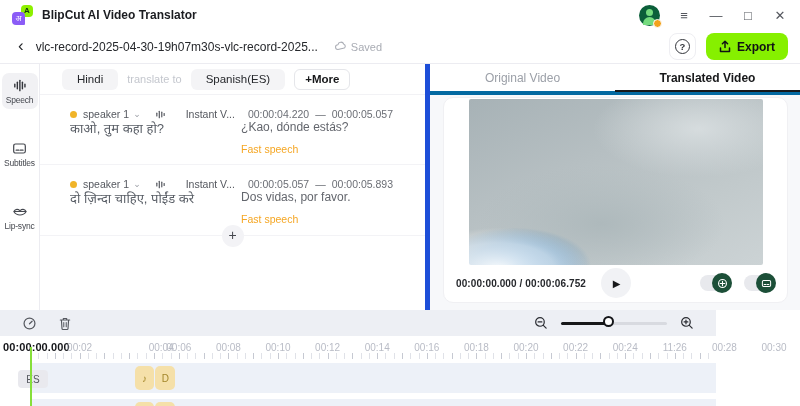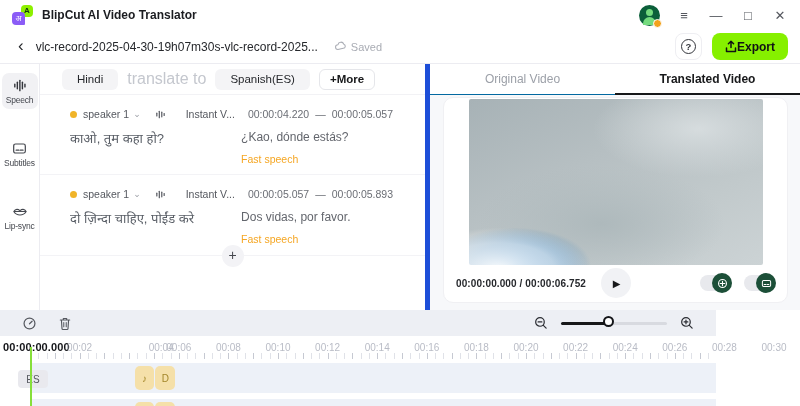--- a/index.html
+++ b/index.html
@@ -20,54 +20,54 @@
   .winbtn{color:#55585f;font-size:13px;line-height:1;width:16px;text-align:center}
 
   
   .header{height:34px;display:flex;align-items:center;padding:0 12px;border-bottom:1px solid #ececf1;background:#fff}
   .back-btn{font-size:17px;color:#26282c;margin:0 12px 2px 6px;line-height:1}
   .filename{font-size:12px;color:#26282c}
   .saved{display:flex;align-items:center;gap:4px;margin-left:16px;color:#a9acb4;font-size:11px}
   .hdr-right{margin-left:auto;display:flex;align-items:center;gap:10px}
   .help-btn{width:27px;height:27px;border:1px solid #eeeef2;border-radius:8px;display:flex;align-items:center;justify-content:center}
   .help-glyph{width:15px;height:15px;border:1.3px solid #33353b;border-radius:50%;font-size:9.5px;font-weight:700;color:#33353b;display:flex;align-items:center;justify-content:center}
-  .export-btn{height:27px;padding:0 13px;background:#86F000;border-radius:8px;display:flex;align-items:center;font-size:12px;font-weight:700;color:#101214}
+  .export-btn{height:27px;padding:0 13px;background:#86F000;border-radius:8px;display:flex;align-items:center;gap:6px;font-size:12px;font-weight:700;color:#101214}
 
   
   .workspace{display:flex;height:246px;position:relative;background:#fff}
   .sidebar{width:40px;border-right:1px solid #ececf1;display:flex;flex-direction:column;align-items:center;padding-top:9px;gap:27px}
   .side-item{width:36px;padding:5px 0 4px;border-radius:7px;display:flex;flex-direction:column;align-items:center;gap:2px;color:#45484f}
   .side-item.active{background:#f1f1f4}
   .side-label{font-size:8.5px;color:#45484f;letter-spacing:-.2px}
 
   .editor{width:390px;border-right:5px solid #1d4ed8;display:flex;flex-direction:column;background:#fff}
   .langbar{height:31px;border-bottom:1px solid #f2f2f5;display:flex;align-items:center;gap:9px;padding-left:22px}
   .lang-pill{background:#f4f4f6;border-radius:6px;height:21px;padding:0 15px;font-size:11.5px;color:#26282c;display:flex;align-items:center}
-  .lang-connector{color:#c4c7ce;font-size:16px}
+  .lang-connector{color:#c4c7ce;font-size:11px}
   .more-btn{border:1px solid #e5e6ea;border-radius:6px;height:21px;padding:0 10px;font-size:11.5px;font-weight:700;color:#17181a;display:flex;align-items:center}
 
   .segments{flex:1;position:relative}
   .segment{padding:13px 26px 9px 30px}
   .segment+.segment{border-top:1px solid #f3f3f6}
   .seg-head{display:flex;align-items:center;font-size:10.5px;color:#55585f}
   .dot{width:7px;height:7px;border-radius:50%;background:#F0B429;margin-right:6px}
   .chev{color:#9a9da5;font-size:9px;margin-left:4px}
   .voice{display:flex;align-items:center;gap:20px;margin-left:14px;color:#55585f}
   .times{margin-left:13px;color:#6b6e75;display:flex;gap:6px}
-  .seg-body{display:flex;margin-top:10px}
+  .seg-body{display:flex;}
   .src-text{width:52%;font-size:13px;color:#595e66;line-height:1.35}
   .tr-col{width:48%}
   .tr-text{font-size:12px;color:#63666d}
   .flag{margin-top:9px;font-size:10.5px;color:#F5A623}
   .add-divider{position:relative;border-top:1px solid #f3f3f6;margin-top:1px;height:0}
   .add-btn{position:absolute;left:50%;top:-11px;transform:translateX(-50%);width:22px;height:22px;border-radius:50%;background:#f3f3f6;color:#45484f;font-size:14px;line-height:20px;text-align:center}
 
   
   .preview{flex:1;background:#f7f8fa;position:relative}
-  .tabs{height:31px;background:#fff;display:flex;border-bottom:1px solid #0369a1}
+  .tabs{height:31px;background:#fff;display:flex;border-bottom:4px solid #0369a1}
   .tab{flex:1;display:flex;align-items:center;justify-content:center;font-size:12px;color:#9ca0a8;position:relative}
   .tab.active{color:#17181a;font-weight:700}
   .tab.active::after{content:"";position:absolute;left:0;right:0;bottom:-1px;height:2.5px;background:#17181a}
   .video-card{position:absolute;left:13px;top:33px;width:345px;height:206px;background:#fff;border-radius:10px;border:1px solid #f0f0f3}
   .video{position:absolute;left:25px;top:1px;width:294px;height:166px;border-radius:2px;background:
       radial-gradient(42% 34% at 10% 102%, rgba(255,255,255,.95) 0%, rgba(255,255,255,.55) 45%, rgba(255,255,255,0) 72%),
       radial-gradient(34% 30% at 16% 100%, #3E87C4 0%, rgba(62,135,196,.55) 45%, rgba(62,135,196,0) 75%),
       radial-gradient(55% 45% at 78% 18%, #d6dcde 0%, rgba(214,220,222,0) 65%),
       radial-gradient(60% 50% at 45% 75%, #aeb9bc 0%, rgba(174,185,188,0) 70%),
       linear-gradient(155deg,#a7b2b6 0%,#b6bfc2 38%,#c1c9cb 68%,#ccd3d5 100%)}
@@ -325,21 +325,21 @@
         <span class="tick-label" style="left: 178.8px;">00:06</span>
         <span class="tick-label" style="left: 228.4px;">00:08</span>
         <span class="tick-label" style="left: 278px;">00:10</span>
         <span class="tick-label" style="left: 327.6px;">00:12</span>
         <span class="tick-label" style="left: 377.2px;">00:14</span>
         <span class="tick-label" style="left: 426.8px;">00:16</span>
         <span class="tick-label" style="left: 476.4px;">00:18</span>
         <span class="tick-label" style="left: 526px;">00:20</span>
         <span class="tick-label" style="left: 575.6px;">00:22</span>
         <span class="tick-label" style="left: 625.2px;">00:24</span>
-        <span class="tick-label" style="left: 674.8px;">00:26</span>
+        <span class="tick-label" style="left: 674.8px;">11:26</span>
         <span class="tick-label" style="left: 724.4px;">00:28</span>
         <span class="tick-label" style="left: 774px;">00:30</span>
       </div>
   </div>
 
   <div class="tl-tracks">
     <span class="track-label">ES</span>
     <div class="lane lane1">
         <div class="tl-block" style="left: 104.656px; width: 19.7576px;">♪</div>
         <div class="tl-block" style="left: 125.414px; width: 19.7328px;">D</div>

